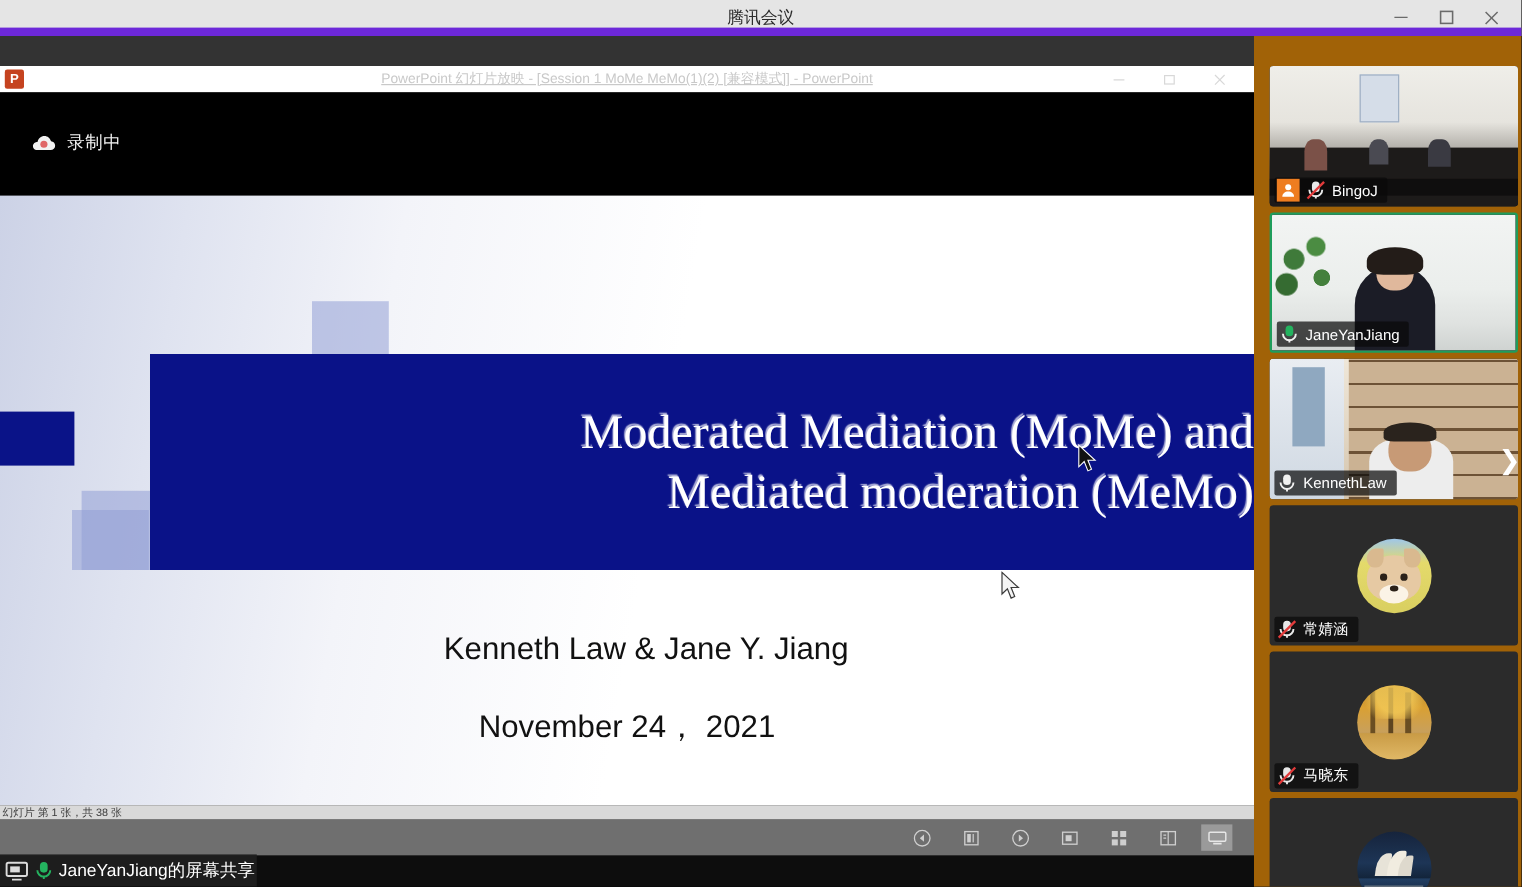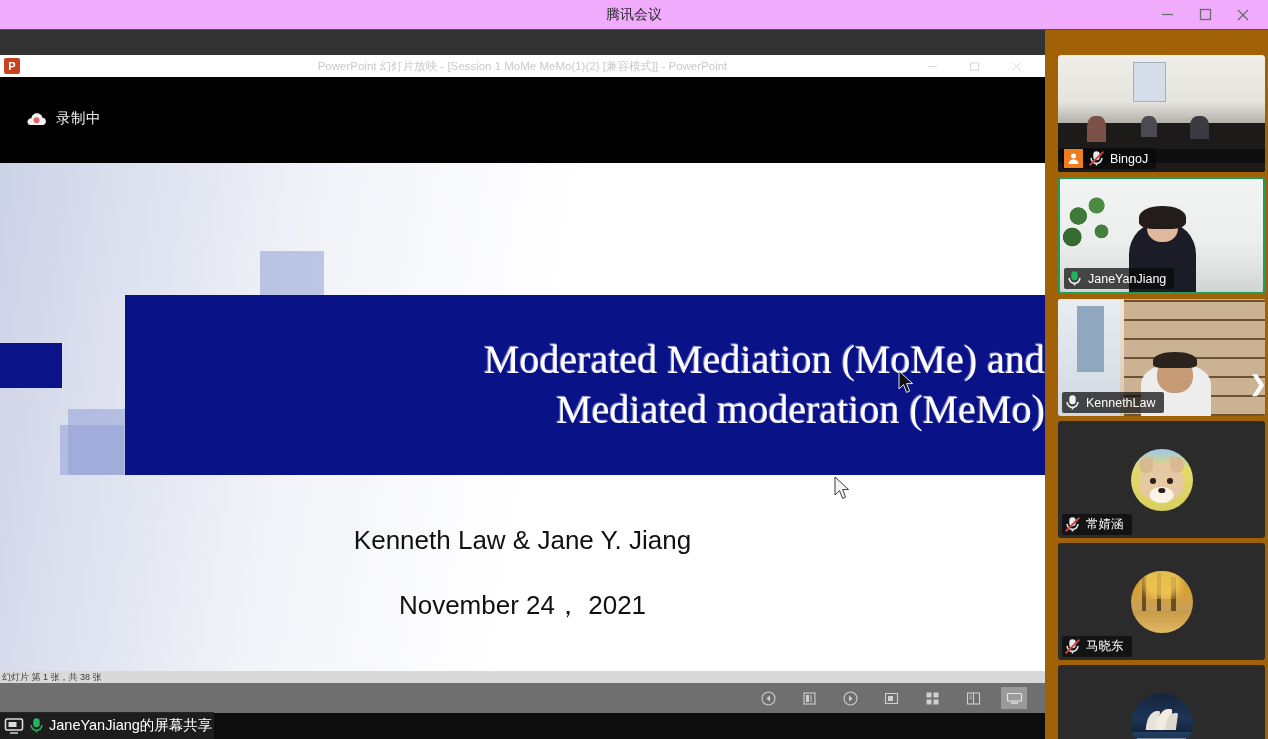--- a/index.html
+++ b/index.html
@@ -7,22 +7,22 @@
     width: 1268px; height: 739px;
     overflow: hidden;
     background: #1b1b1b;
     font-family: "Liberation Sans", sans-serif;
   }
   #app { position: relative; width: 1268px; height: 739px; }
 
   
   .win-titlebar {
     position: absolute; left: 0; top: 0; width: 1268px; height: 30px;
-    background: #f0abfc;
-    border-bottom: 1px solid #6d28d9;
+    background: #e5e5e5;
+    border-bottom: 7px solid #6d28d9;
   }
   .win-title {
     position: absolute; left: 0; top: 0; width: 1268px; height: 29px;
     line-height: 29px; text-align: center;
     font-size: 14px; color: #2b2b2b;
   }
   .win-ctrls {
     position: absolute; right: 6px; top: 0; height: 29px;
     display: flex; align-items: center; gap: 0px;
   }
@@ -52,21 +52,21 @@
   .ppt-icon {
     position: absolute; left: 4px; top: 3px; width: 16px; height: 16px;
     background: #c5431f; border-radius: 2px;
     color: #fff; font-size: 11px; font-weight: bold;
     text-align: center; line-height: 16px;
     font-family: "Liberation Sans", sans-serif;
   }
   .ppt-title {
     position: absolute; left: 0; top: 0; width: 1045px; height: 22px;
     line-height: 22px; text-align: center;
-    font-size: 11.5px; color: #c9c9c9;
+    font-size: 11.5px; color: #c9c9c9; text-decoration: underline;
   }
   .ppt-ctrls {
     position: absolute; right: 8px; top: 0; height: 22px;
     display: flex; align-items: center;
   }
   .ppt-btn {
     width: 42px; height: 22px; display: flex;
     align-items: center; justify-content: center;
     color: #d8d8d8; font-size: 11px;
   }
@@ -99,21 +99,21 @@
     display: flex; flex-direction: column;
     align-items: flex-end; justify-content: center;
     font-family: "Liberation Serif", serif;
     color: #ffffff;
     font-size: 40px; line-height: 1.24;
     text-shadow: 1.5px 1.5px 0 rgba(10,18,136,0.85), -1px -1px 1px rgba(255,255,255,0.7);
     text-align: center;
     white-space: nowrap;
   }
   .slide-author {
-    position: absolute; left: 0; top: 362px; width: 100%;
+    position: absolute; left: 16px; top: 362px; width: 100%;
     text-align: center; font-size: 26px; color: #111;
   }
   .slide-date {
     position: absolute; left: 0; top: 425px; width: 100%;
     text-align: center; font-size: 26px; color: #111;
   }
 
   
   .cursor { position: absolute; pointer-events: none; }
 

